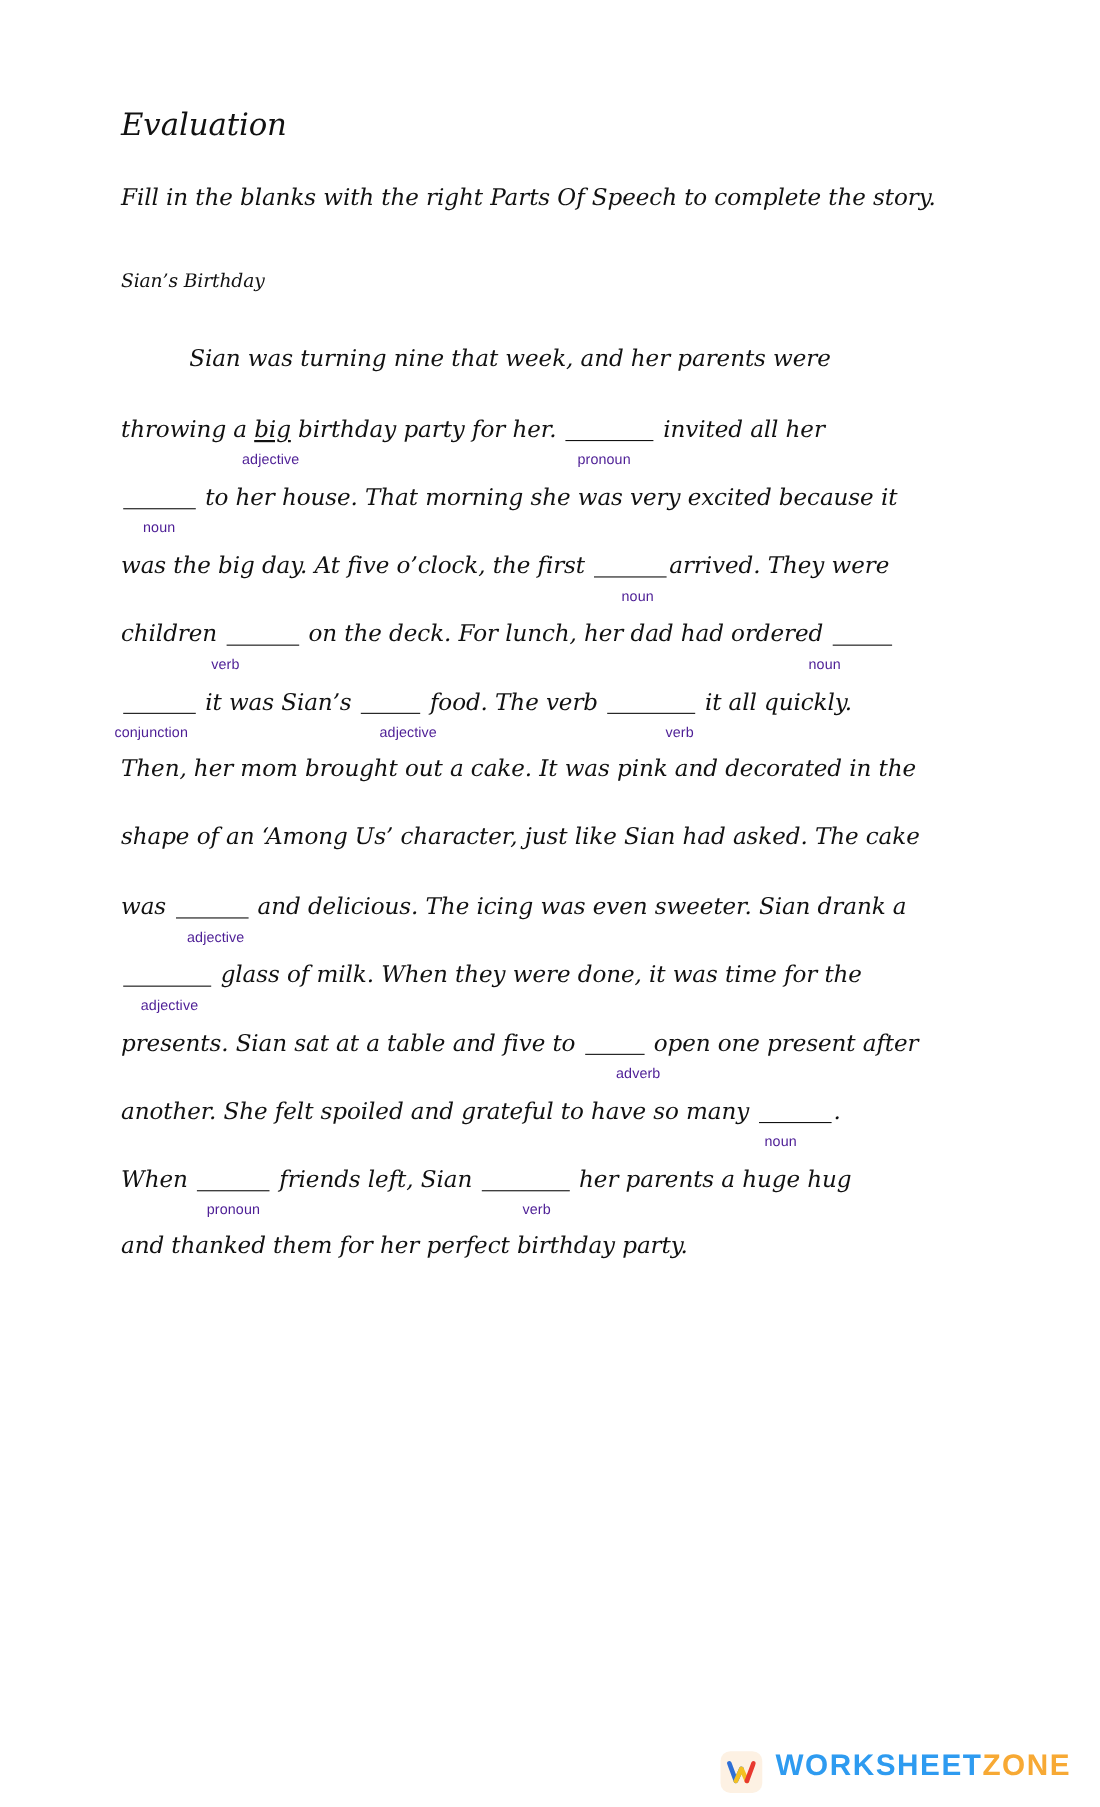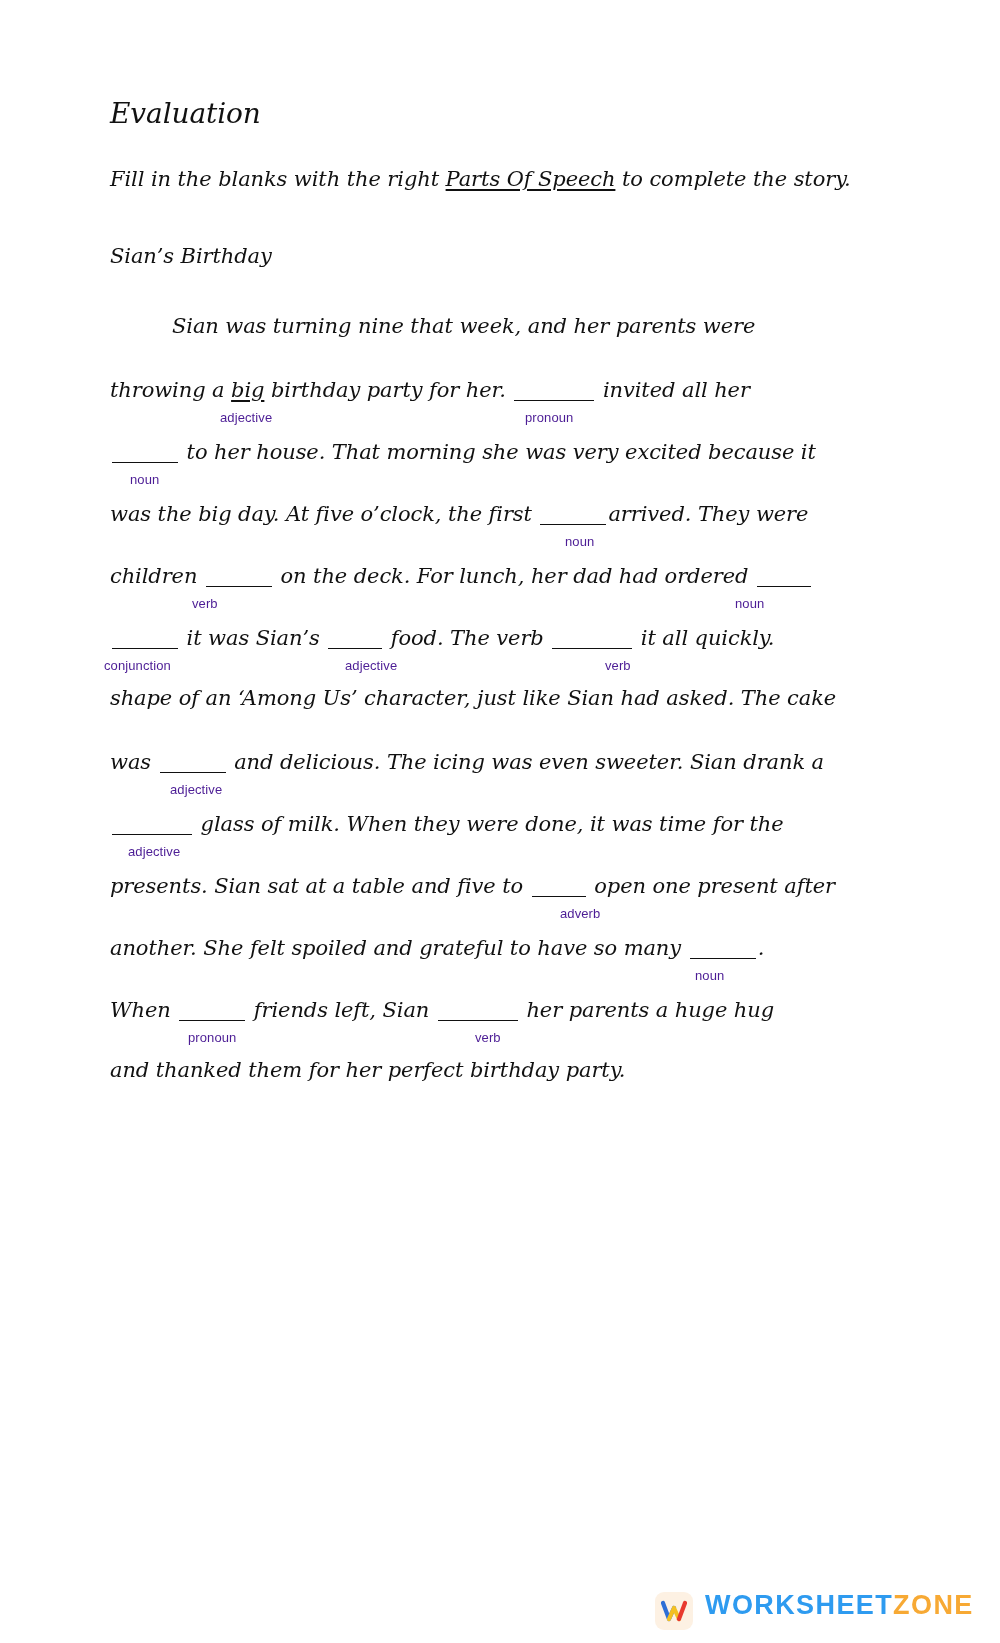--- a/index.html
+++ b/index.html
@@ -42,26 +42,25 @@
     line-height: 28px;
     margin: 0 0 36px 0;
   }
 
   .instructions {
     font-size: 21px;
     line-height: 30px;
     margin: 0 0 48px 0;
   }
   .instructions .emph {
-    text-decoration: underline;
     text-underline-offset: 3px;
   }
 
   .story-title {
-    font-size: 21px;
+    font-size: 17px;
     line-height: 28px;
     margin: 0 0 44px 0;
   }
 
   .story {
     font-size: 21px;
   }
 
   
   .line {
@@ -164,20 +163,23 @@
         <div class="line">
           <span class="text"><span>children </span><span class="blank b-md">&nbsp;</span><span> on the deck. For lunch, her dad had ordered </span><span class="blank b-sm">&nbsp;</span></span>
           <span class="pos" style="left: 82px; top: 34px;">verb</span>
           <span class="pos" style="left: 625px; top: 34px;">noun</span>
         </div>
         <div class="line">
           <span class="text"><span class="blank b-md">&nbsp;</span><span> it was Sian’s </span><span class="blank b-sm">&nbsp;</span><span> food. The verb </span><span class="blank b-lg">&nbsp;</span><span> it all quickly.</span></span>
           <span class="pos" style="left: -6px; top: 34px;">conjunction</span>
           <span class="pos" style="left: 235px; top: 34px;">adjective</span>
           <span class="pos" style="left: 495px; top: 34px;">verb</span>
+        </div>
+        <div class="line">
+          <span class="text"><span>Then, her mom brought out a cake. It was pink and decorated in the</span></span>
         </div>
         <div class="line">
           <span class="text"><span>shape of an ‘Among Us’ character, just like Sian had asked. The cake</span></span>
         </div>
         <div class="line">
           <span class="text"><span>was </span><span class="blank b-md">&nbsp;</span><span> and delicious. The icing was even sweeter. Sian drank a</span></span>
           <span class="pos" style="left: 60px; top: 34px;">adjective</span>
         </div>
         <div class="line">
           <span class="text"><span class="blank b-lg">&nbsp;</span><span> glass of milk. When they were done, it was time for the</span></span>

